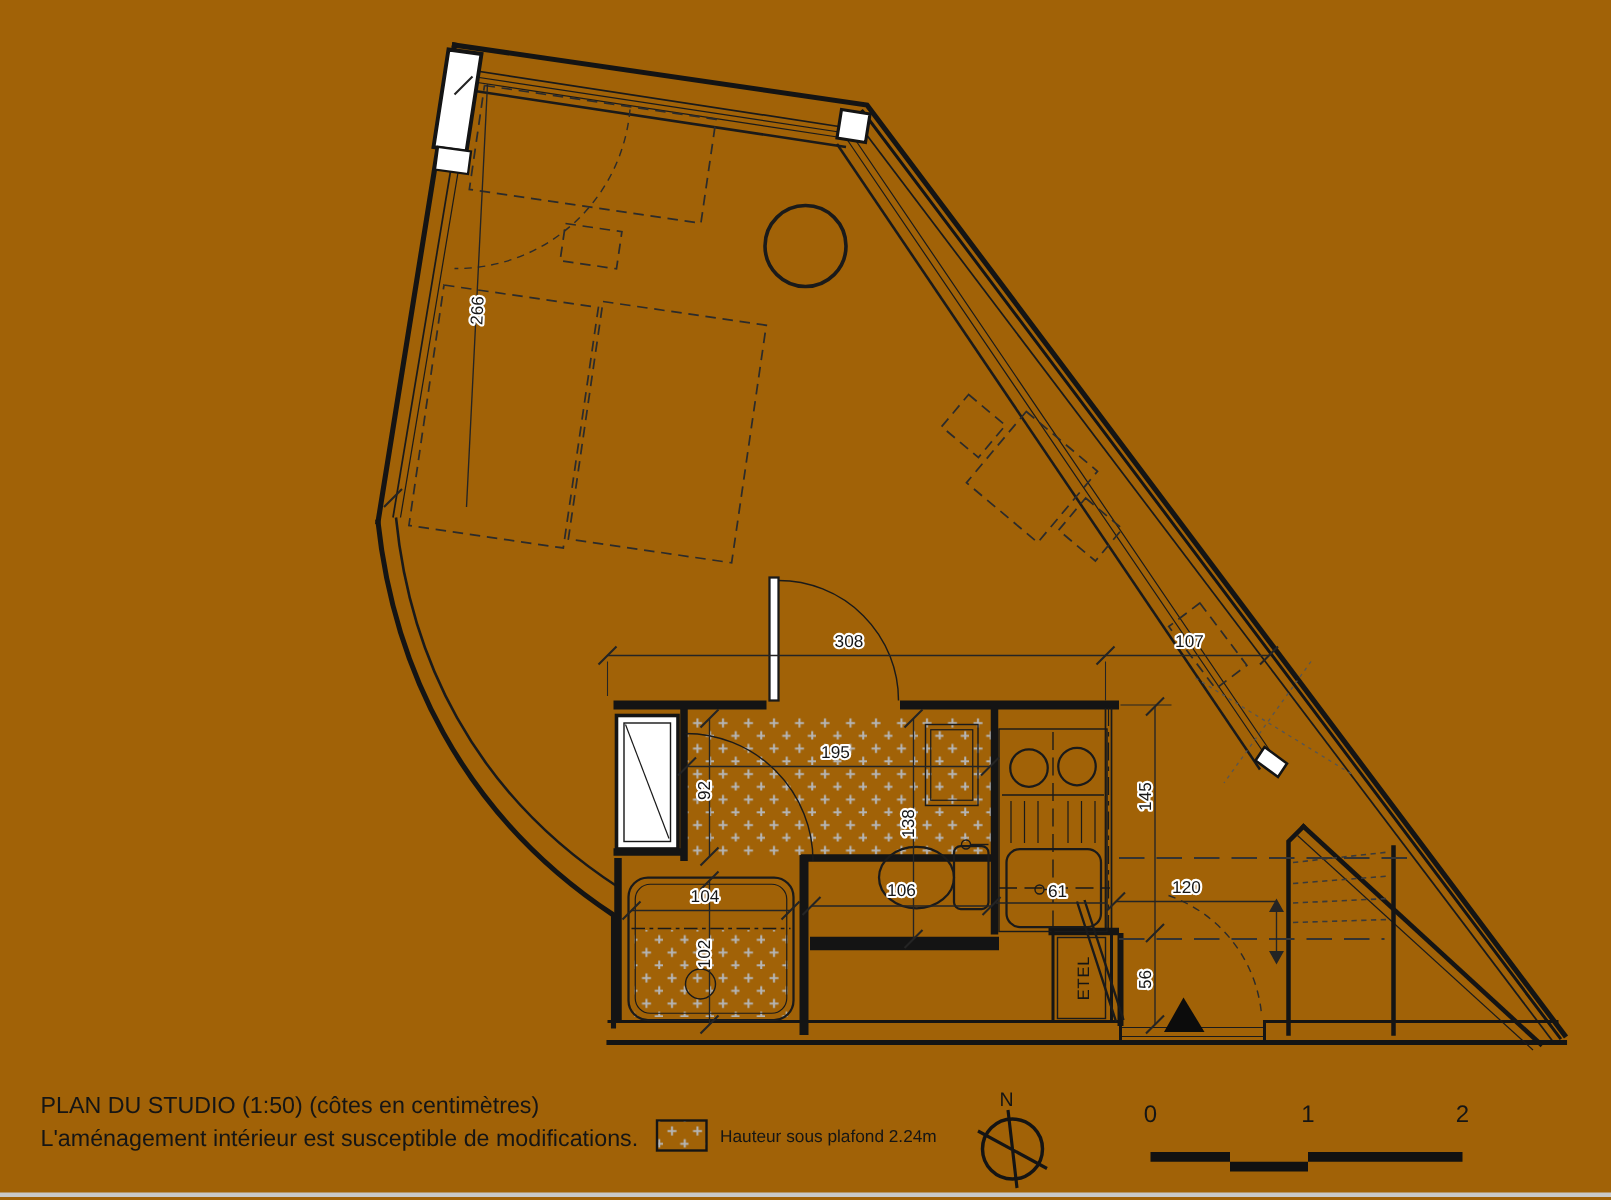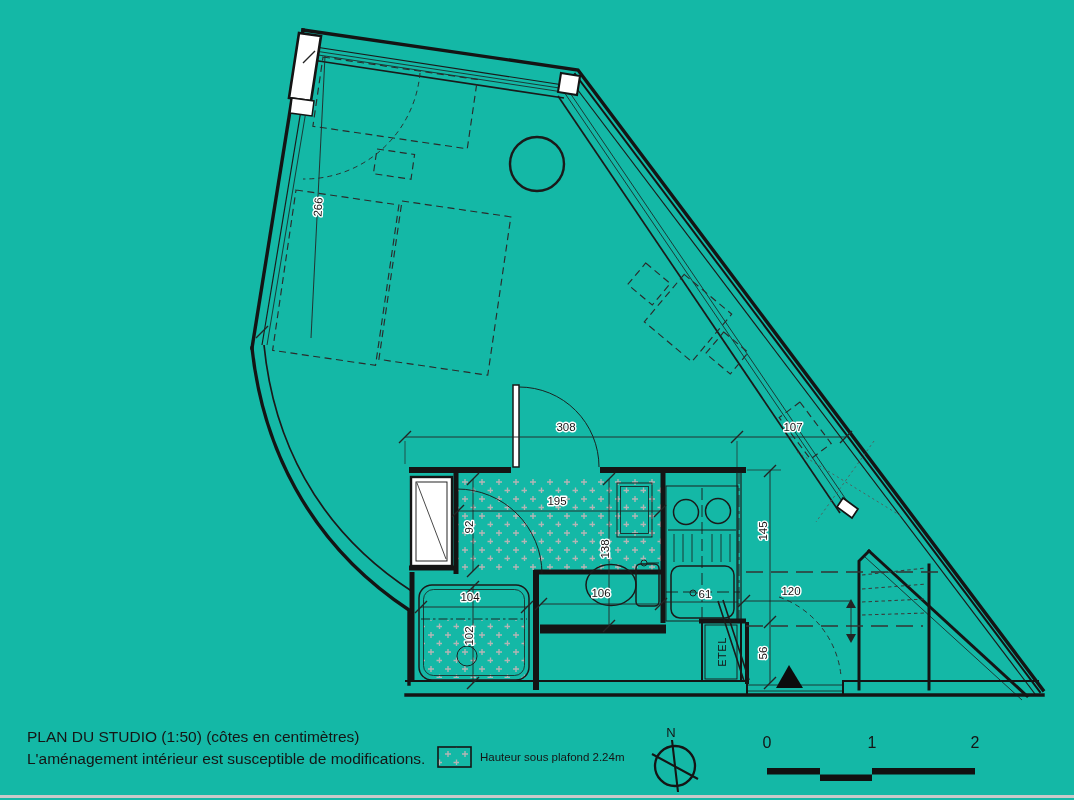--- a/index.html
+++ b/index.html
@@ -1,16 +1,16 @@
 <!DOCTYPE html>
 <html><head>
 <meta charset="utf-8">
 <style>
   html,body{margin:0;padding:0;background:#ffffff;}
-  .page{position:relative;width:1074px;height:800px;background:#14b8a6;overflow:hidden;}
+  .page{position:relative;width:1074px;height:800px;background:#a16207;overflow:hidden;}
   svg{display:block;}
   svg text{font-family:"Liberation Sans", sans-serif;}
   .w35{stroke:#141414;stroke-width:3.4;fill:none;stroke-linecap:square;}
   .w2{stroke:#141414;stroke-width:2;fill:none;stroke-linecap:square;}
   .t12{stroke:#1a1a1a;stroke-width:1.15;fill:none;}
   .t08{stroke:#1a1a1a;stroke-width:0.8;fill:none;}
   .t17{stroke:#1a1a1a;stroke-width:1.7;fill:none;}
   .wall6{stroke:#141414;stroke-width:6;fill:none;stroke-linecap:butt;}
   .wall5{stroke:#141414;stroke-width:5;fill:none;stroke-linecap:butt;}
   .wall9{stroke:#141414;stroke-width:9;fill:none;stroke-linecap:butt;}

